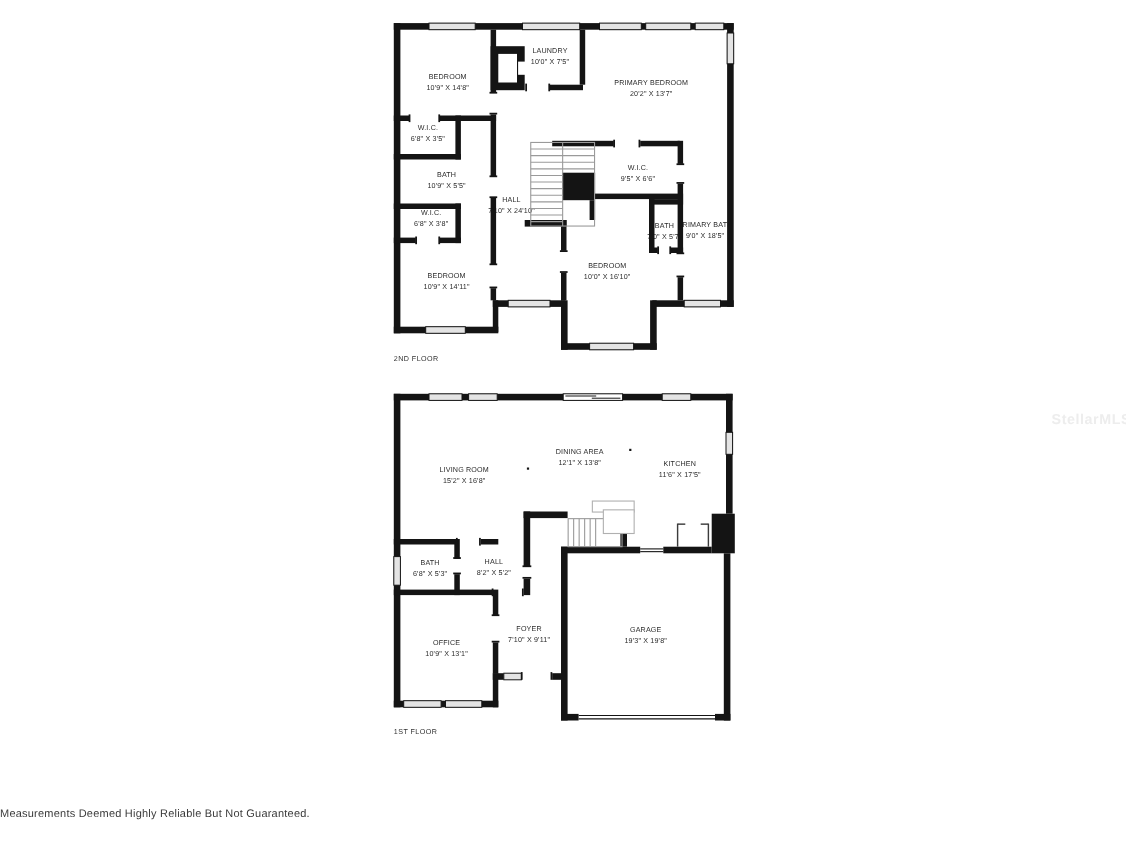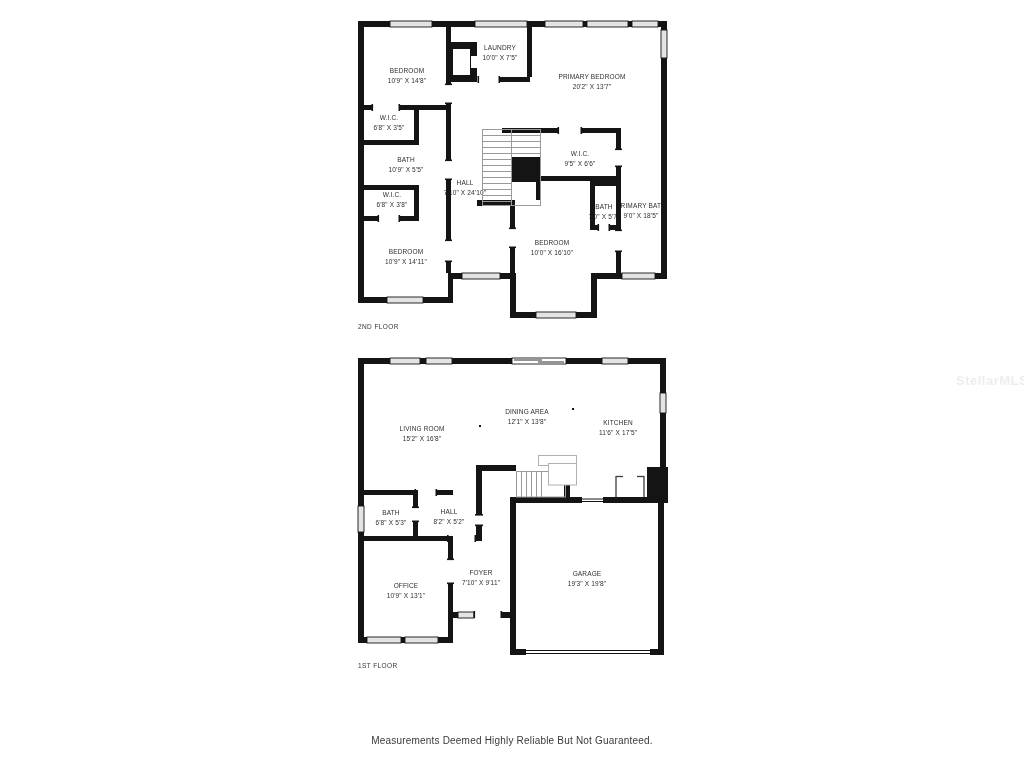--- a/index.html
+++ b/index.html
@@ -6,21 +6,21 @@
   body{width:1024px;height:768px;position:relative;overflow:hidden;
        font-family:"Liberation Sans",sans-serif;}
   #canvas{position:absolute;inset:0;width:1024px;height:768px;}
   #plan-svg{position:absolute;left:0;top:0;z-index:2;pointer-events:none;}
   .plan-label{position:absolute;z-index:1;transform:translate(-50%,-50%);
        text-align:center;color:#2d2d2d;white-space:nowrap;
        font-size:6.5px;line-height:9.5px;letter-spacing:.15px;}
   .floor-title{position:absolute;z-index:1;font-size:6.5px;color:#333;
        letter-spacing:.4px;}
   .footer-note{position:absolute;z-index:1;left:0;top:735px;width:1024px;
-       text-align:center;font-size:10px;color:#3a3a3a;letter-spacing:.2px;}
+       text-align:left;font-size:10px;color:#3a3a3a;letter-spacing:.2px;}
   .watermark{position:absolute;z-index:3;left:956px;top:373px;
        font-size:13px;font-weight:700;color:#ededed;letter-spacing:.5px;}
 </style>
 </head>
 <body>
 
 <div id="canvas">
 
   <div class="plan-label" style="left:407px;top:75px">
     <div>BEDROOM</div>

